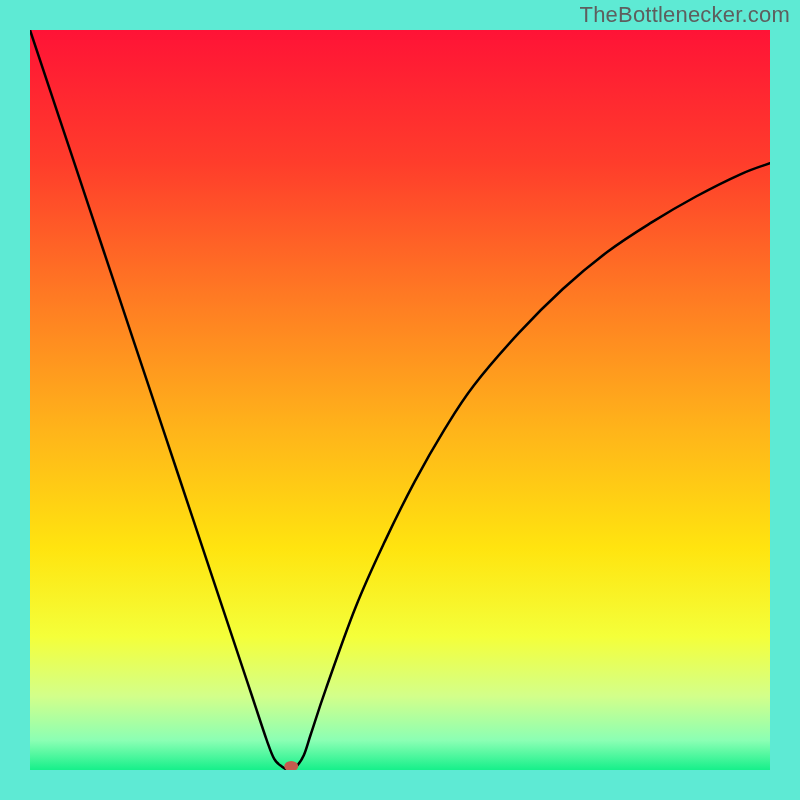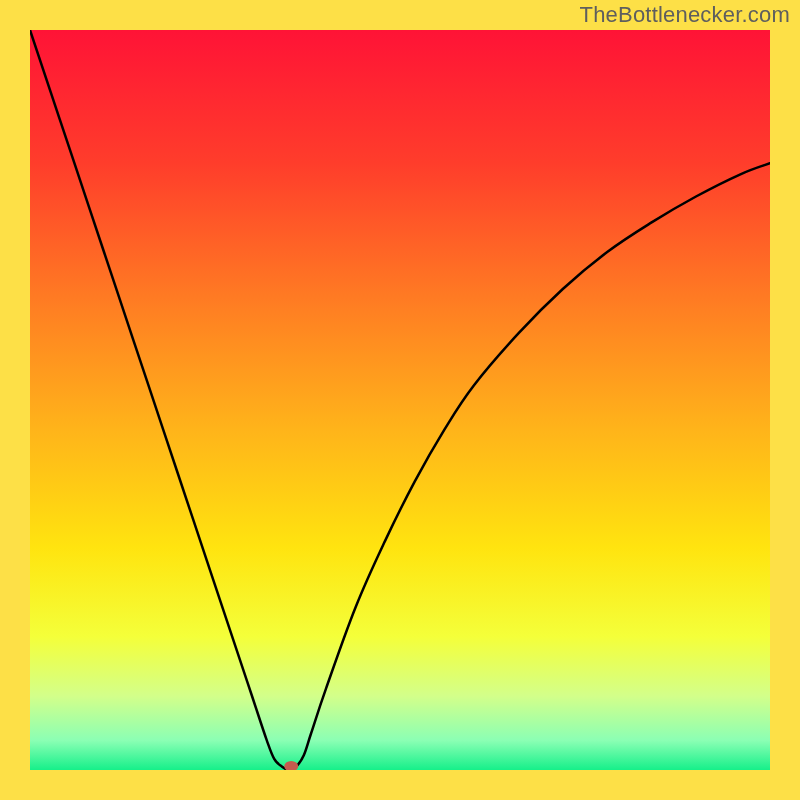--- a/index.html
+++ b/index.html
@@ -7,21 +7,21 @@
     padding: 0;
     width: 800px;
     height: 800px;
     background: #000;
     font-family: Arial, Helvetica, sans-serif;
     overflow: hidden;
   }
   .outer {
     width: 800px;
     height: 800px;
-    background: #fde047;
+    background: #5eead4;
     position: relative;
     text-align: center;
   }
   .watermark {
     position: absolute;
     top: 2px;
     right: 10px;
     color: #5e5e5e;
     font-size: 22px;
     letter-spacing: 0.2px;

